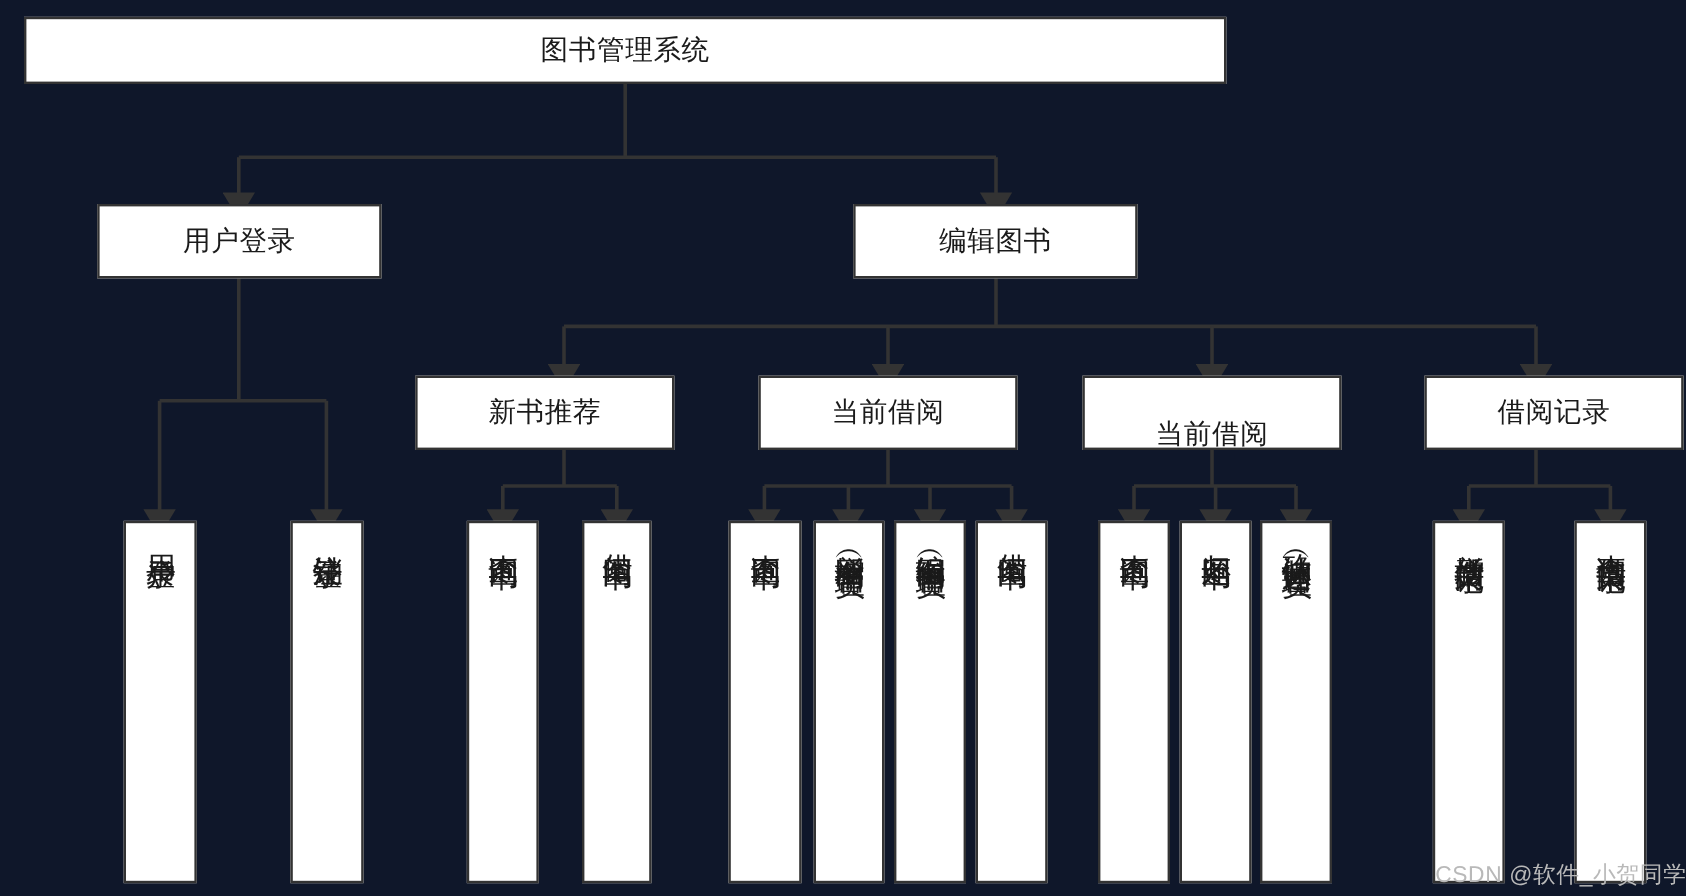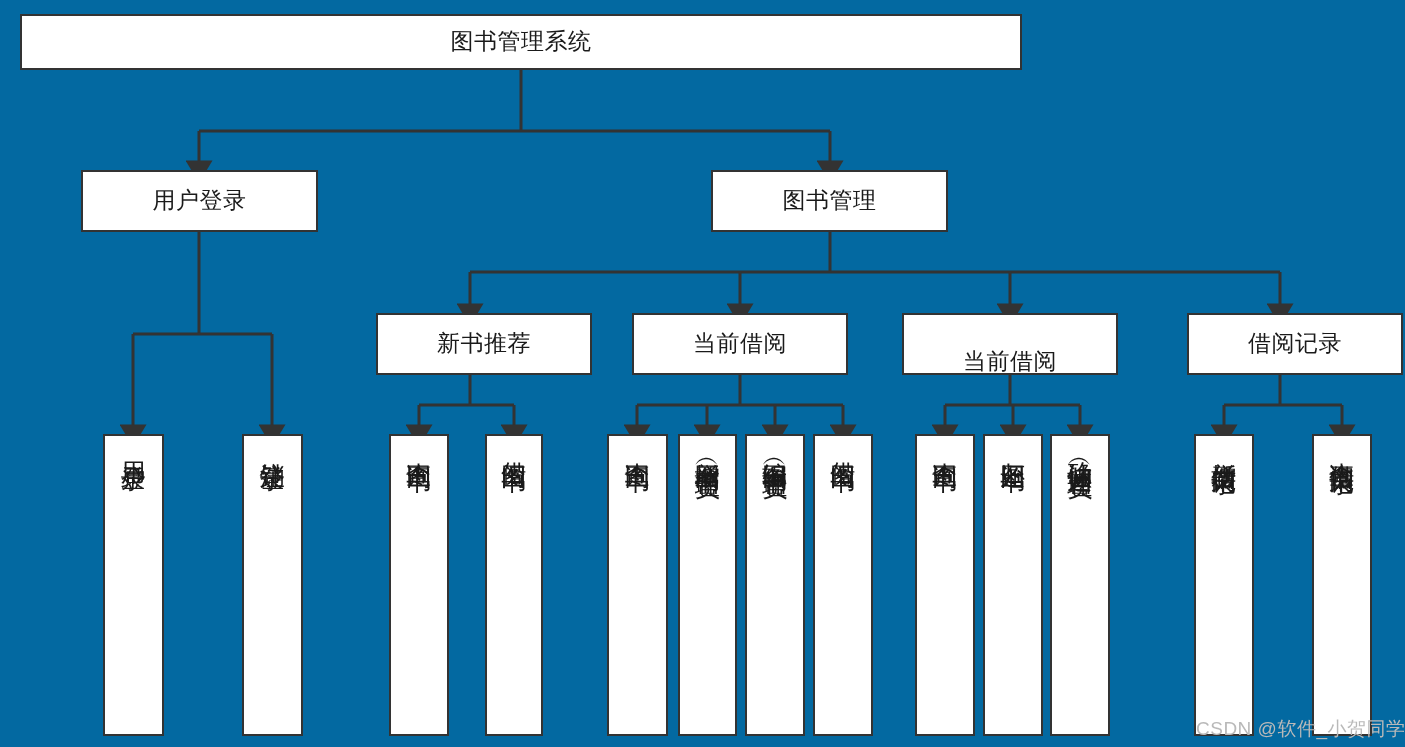--- a/index.html
+++ b/index.html
@@ -7,21 +7,21 @@
     padding: 0;
     background: #ffffff;
   }
   body {
     font-family: "Liberation Sans", "DejaVu Sans", sans-serif;
   }
   #diagram-root {
     position: relative;
     width: 1405px;
     height: 747px;
-    background: #0369a1;
+    background: #0f172a;
     overflow: hidden;
   }
   #edges-layer {
     position: absolute;
     left: 0;
     top: 0;
     width: 1405px;
     height: 747px;
   }
   .node {
@@ -119,24 +119,24 @@
   </svg>
 
   <div class="node horiz" style="left:20px; top:14px; width:1002px; height:56px;">
     <span class="label">图书管理系统</span>
   </div>
 
   <div class="node horiz" style="left:81px; top:170px; width:237px; height:62px;">
     <span class="label">用户登录</span>
   </div>
   <div class="node horiz" style="left:711px; top:170px; width:237px; height:62px;">
-    <span class="label">图书管理</span>
+    <span class="label">编辑图书</span>
   </div>
 
-  <div class="node horiz" style="left:376px; top:313px; width:216px; height:62px;">
+  <div class="node horiz" style="left:346px; top:313px; width:216px; height:62px;">
     <span class="label">新书推荐</span>
   </div>
   <div class="node horiz" style="left:632px; top:313px; width:216px; height:62px;">
     <span class="label">当前借阅</span>
   </div>
   <div class="node horiz" style="left:902px; top:313px; width:216px; height:62px;align-items:flex-end;">
     <span class="label">当前借阅</span>
   </div>
   <div class="node horiz" style="left:1172px; top:313px; width:216px; height:62px;margin-left:15px;">
     <span class="label">借阅记录</span>

